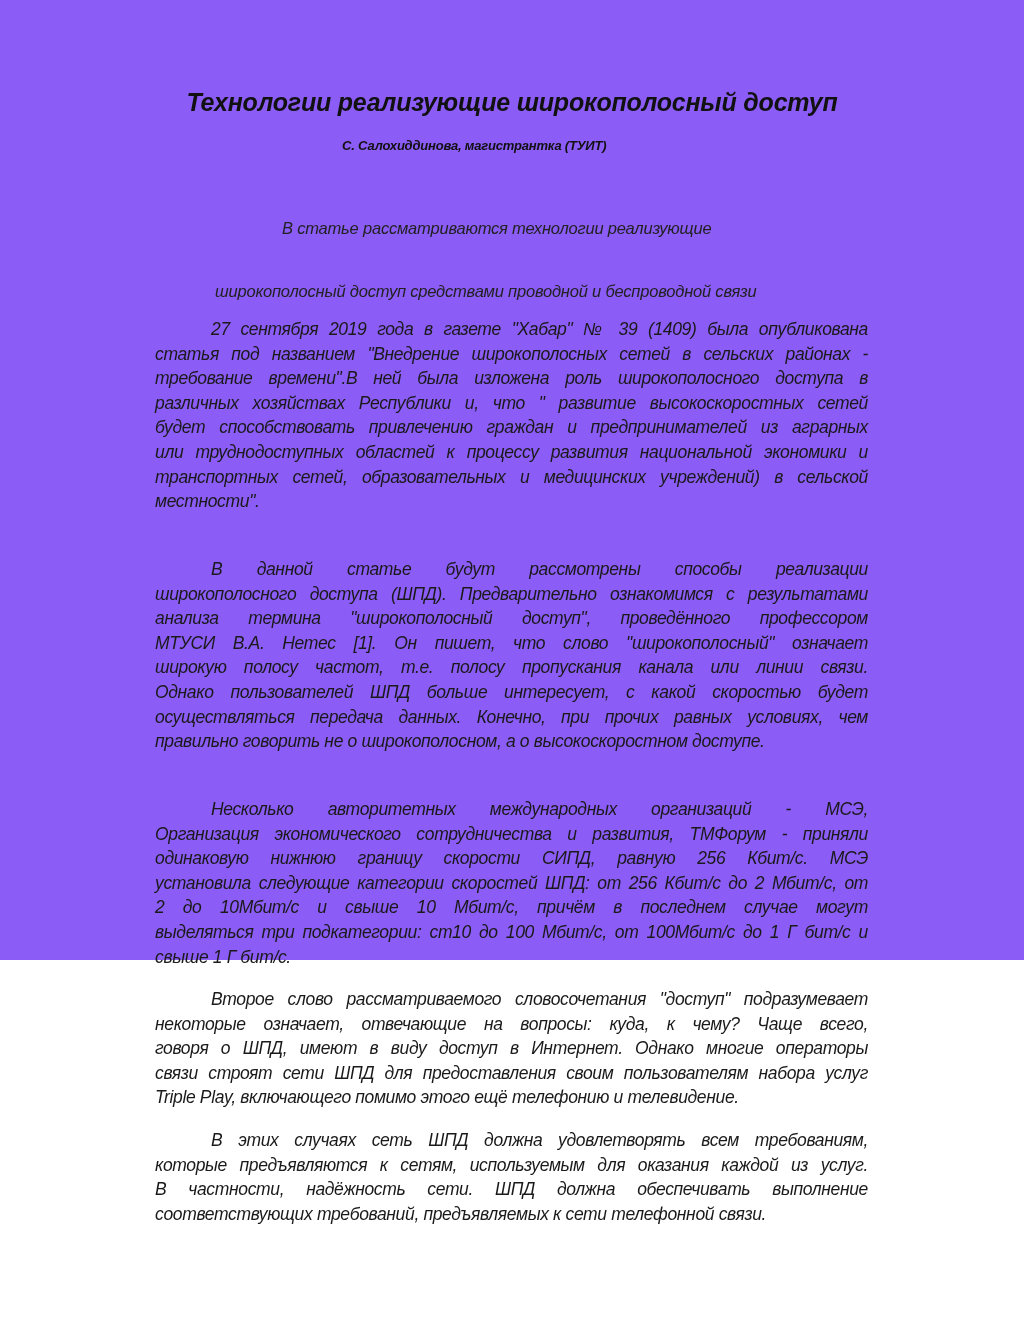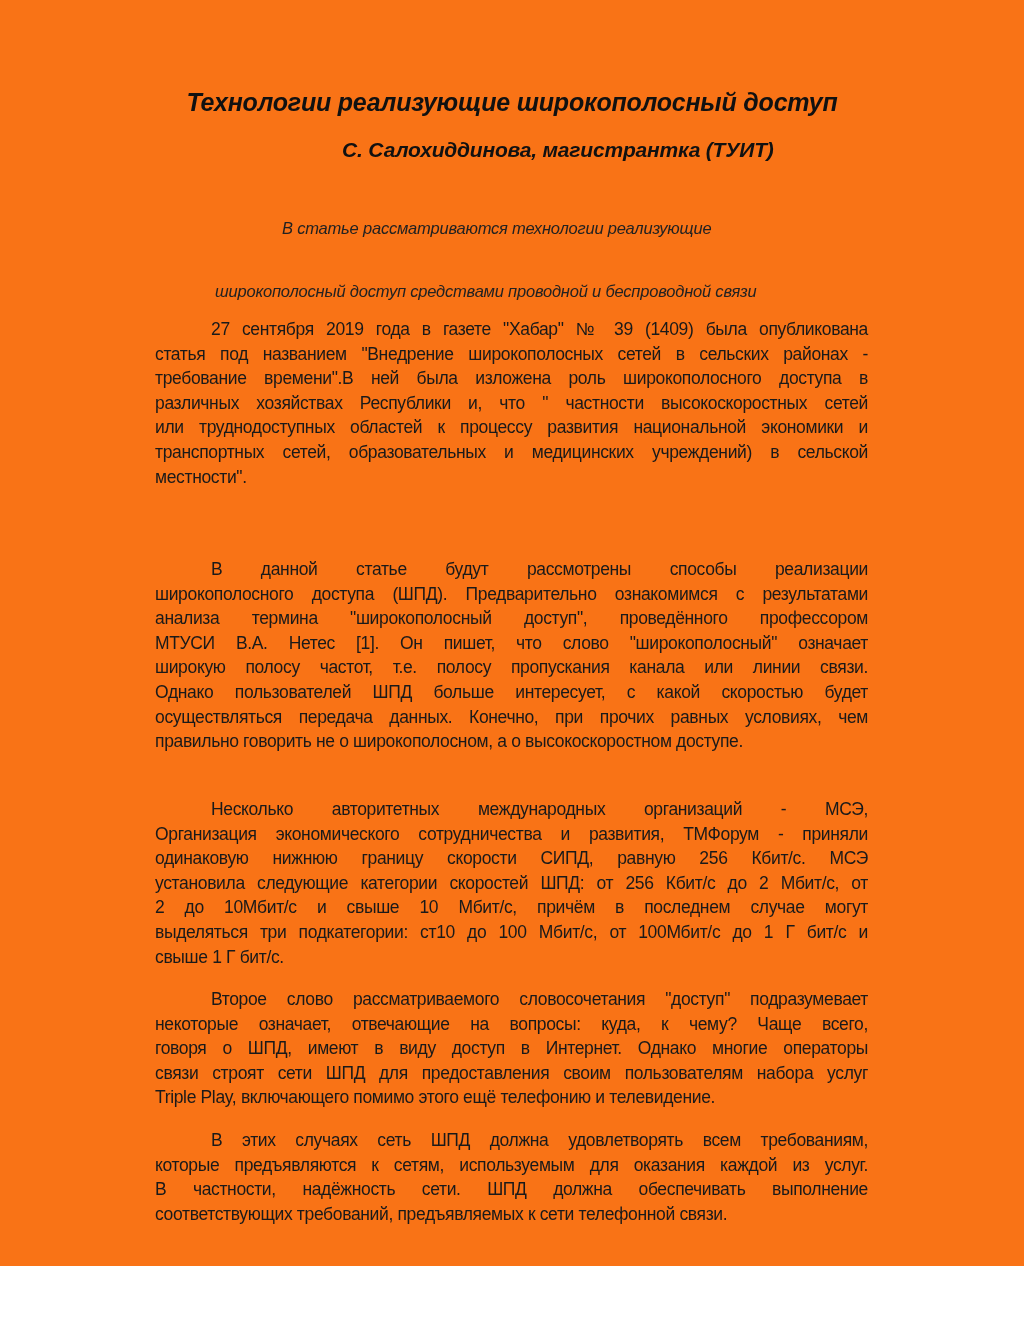--- a/index.html
+++ b/index.html
@@ -1,36 +1,36 @@
 <!DOCTYPE html>
 <html><head>
 <meta charset="utf-8">
 <style>
   html, body { margin: 0; padding: 0; background: #ffffff; }
   body { width: 1024px; height: 1325px; position: relative; overflow: hidden; color: #141414; }
-  .page { position: absolute; left: 0; top: 0; width: 1024px; height: 1266px; background: #f97316; }
+  .page { position: absolute; left: 0; top: 0; width: 1024px; height: 960px; background: #8b5cf6; }
   .title {
     position: absolute; left: 0; width: 1024px; top: 88px; text-align: center;
     font-family: "Liberation Sans", sans-serif; font-weight: bold; font-style: italic;
     font-size: 25px; letter-spacing: -0.2px; color: #111;
   }
   .author {
     position: absolute; left: 342px; top: 138px;
     font-family: "Liberation Sans", sans-serif; font-weight: bold; font-style: italic;
-    font-size: 21px; color: #111; letter-spacing: -0.2px;
+    font-size: 13px; color: #111; letter-spacing: -0.2px;
   }
   .abstract {
     position: absolute; font-family: "Liberation Sans", sans-serif; font-style: italic;
     font-size: 16.5px; color: #222; white-space: nowrap; letter-spacing: -0.2px;
   }
   .abs1 { left: 258px; top: 219px; margin-left: 24px; }
   .abs2 { left: 215px; top: 242px; margin-top: 40px; }
   .body-text {
     position: absolute; left: 155px; width: 713px;
-    font-family: "Liberation Sans", sans-serif; font-size: 17.5px; color: #1a1a1a;
+    font-family: "Liberation Sans", sans-serif; font-size: 17.5px; color: #1a1a1a; font-style: italic;
   }
   .line {
     display: block; height: 24.6px; line-height: 24.6px; white-space: nowrap;
     text-align: justify; text-align-last: justify; letter-spacing: -0.35px; word-spacing: 0px;
   }
   .line.last { text-align-last: left; }
   .line.indent { padding-left: 56px; }
 </style>
 </head>
 <body>
@@ -39,21 +39,22 @@
   <div class="title">Технологии реализующие широкополосный доступ</div>
   <div class="author">С. Салохиддинова, магистрантка (ТУИТ)</div>
 
   <div class="abstract abs1">В статье рассматриваются технологии реализующие</div>
   <div class="abstract abs2">широкополосный доступ средствами проводной и беспроводной связи</div>
 
   <div class="body-text" style="top:317px">
       <span class="line indent">27 сентября 2019 года в газете "Хабар" № 39 (1409) была опубликована</span>
       <span class="line">статья под названием "Внедрение широкополосных сетей в сельских районах -</span>
       <span class="line">требование времени".В ней была изложена роль широкополосного доступа в</span>
-      <span class="line">различных хозяйствах Республики и, что " частности высокоскоростных сетей</span>
+      <span class="line">различных хозяйствах Республики и, что " развитие высокоскоростных сетей</span>
+      <span class="line">будет способствовать привлечению граждан и предпринимателей из аграрных</span>
       <span class="line">или труднодоступных областей к процессу развития национальной экономики и</span>
       <span class="line">транспортных сетей, образовательных и медицинских учреждений) в сельской</span>
       <span class="line last">местности".</span>
     </div>
   <div class="body-text" style="top:557px">
       <span class="line indent">В данной статье будут рассмотрены способы реализации</span>
       <span class="line">широкополосного доступа (ШПД). Предварительно ознакомимся с результатами</span>
       <span class="line">анализа термина "широкополосный доступ", проведённого профессором</span>
       <span class="line">МТУСИ В.А. Нетес [1]. Он пишет, что слово "широкополосный" означает</span>
       <span class="line">широкую полосу частот, т.е. полосу пропускания канала или линии связи.</span>

